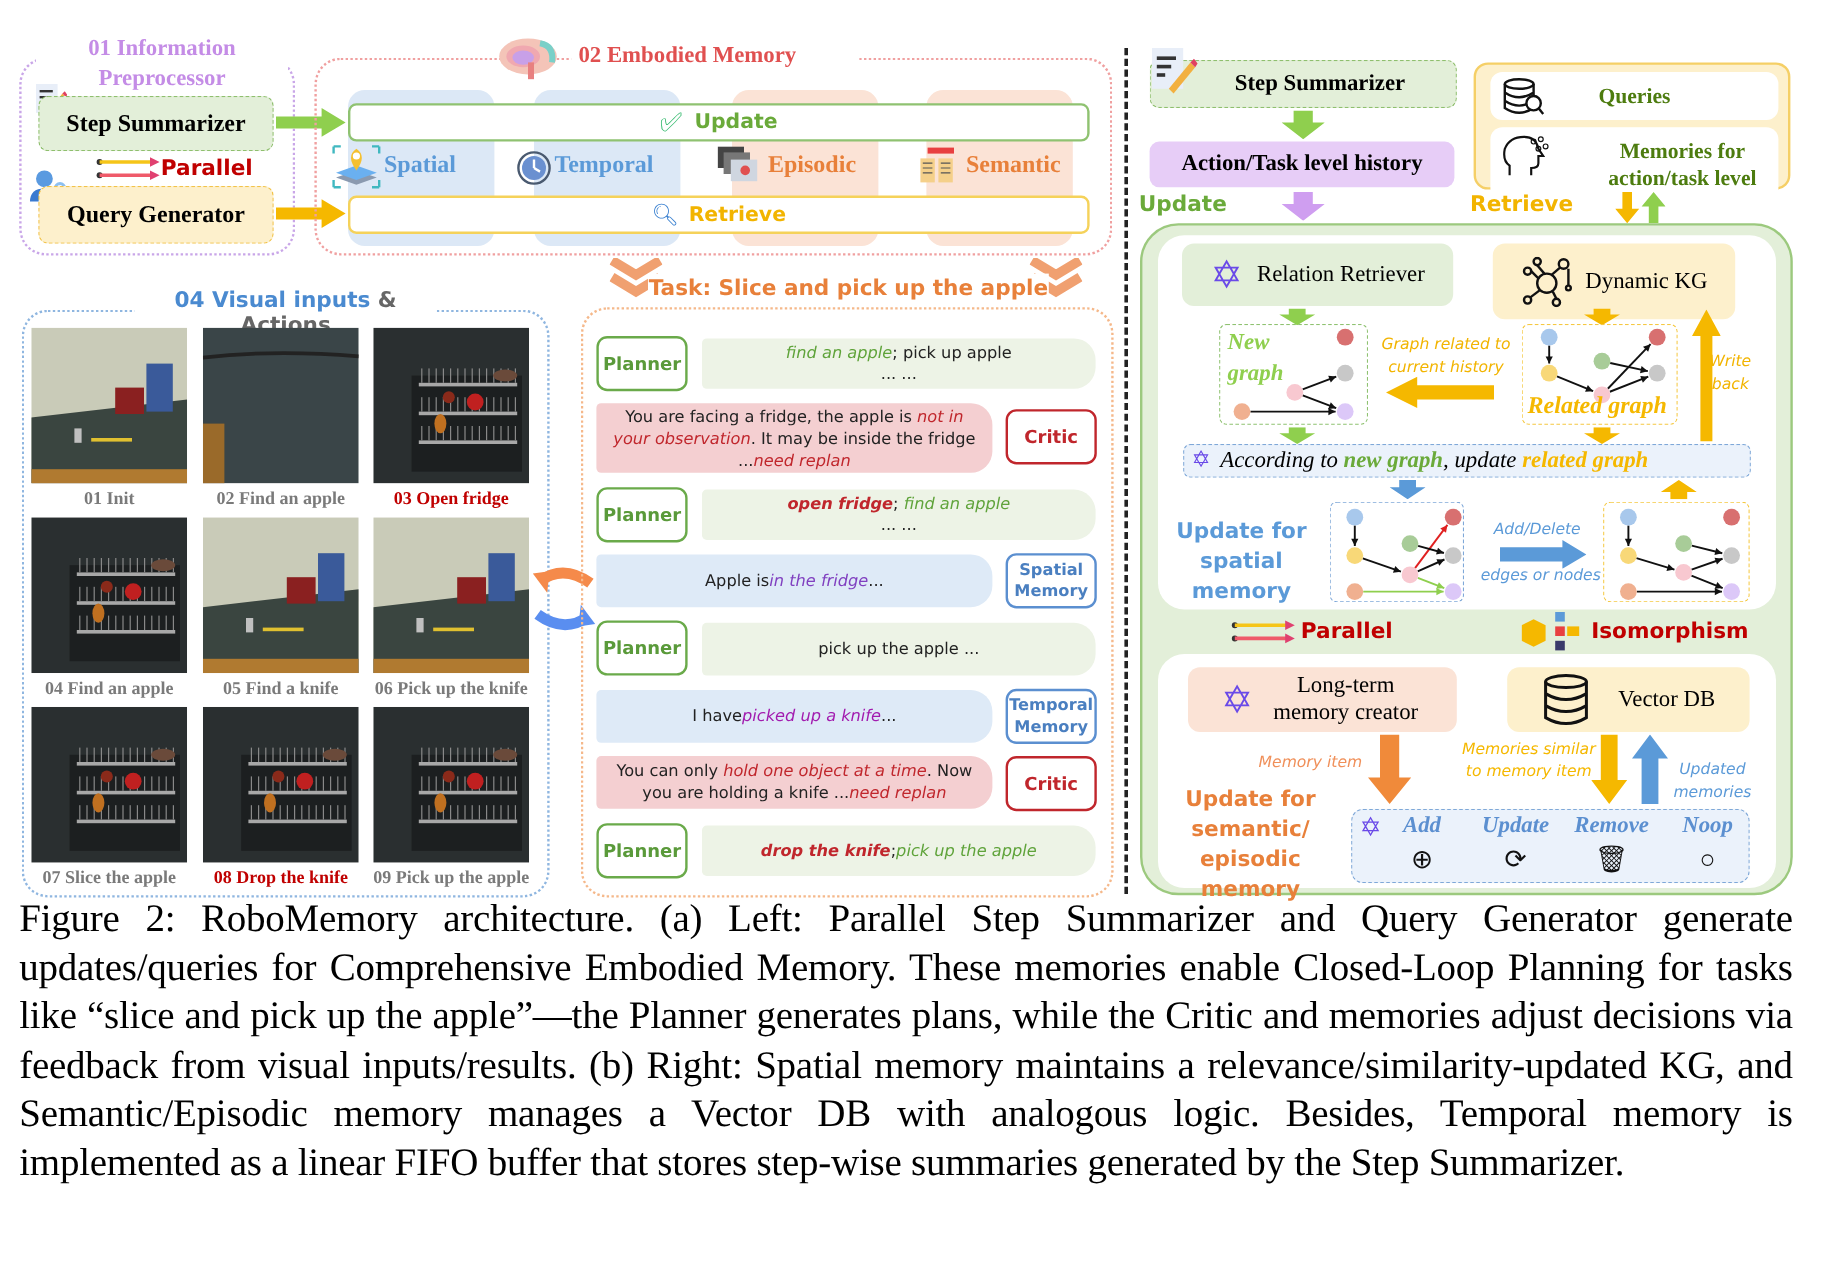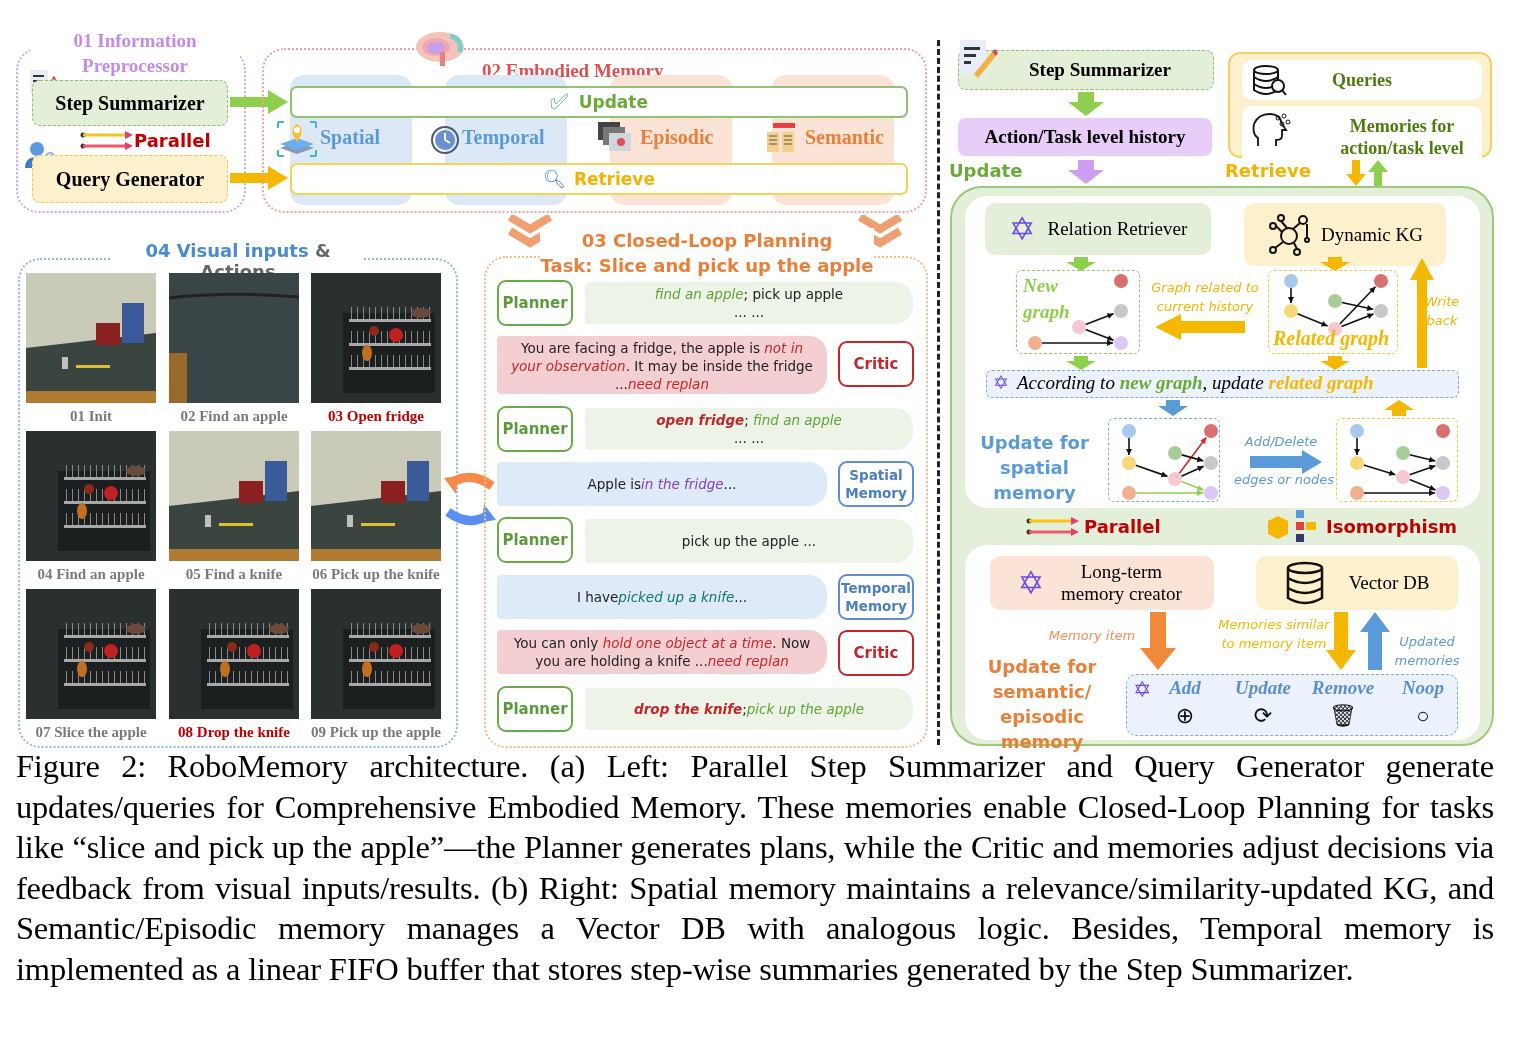--- a/index.html
+++ b/index.html
@@ -13,21 +13,21 @@
   
   #sec01 { left: 16px; top: 48px; width: 230px; height: 165px; border: 2px dotted #c9a6e8; }
   #sec01-title { left: 30px; top: 28px; width: 210px; text-align: center; color: #c48ce6; font-weight: bold; font-size: 19px; line-height: 25px; background: #fff; }
   #step-sum { left: 32px; top: 80px; width: 196px; height: 46px; background: #e3efd9; border: 1.5px dashed #8fbf6e; border-radius: 8px; font-weight: bold; font-size: 20px; }
   #query-gen { left: 32px; top: 155px; width: 196px; height: 48px; background: #fdf0cc; border: 1.5px dashed #f2c34a; border-radius: 8px; font-weight: bold; font-size: 20px; }
   #parallel-left { left: 80px; top: 130px; width: 140px; height: 22px; }
   .par-label { color: #c00000; font-weight: bold; font-size: 18px; }
 
   
   #sec02 { left: 262px; top: 48px; width: 665px; height: 165px; border: 2px dotted #f0a0a0; }
-  #sec02-title { left: 476px; top: 36px; width: 240px; color: #e05050; font-weight: bold; font-size: 19px; background: #fff; padding-left: 6px; margin-top: 24px; }
+  #sec02-title { left: 476px; top: 36px; width: 240px; color: #e05050; font-weight: bold; font-size: 19px; background: #fff; padding-left: 6px; }
   .col-bg { position: absolute; top: 75px; width: 122px; height: 130px; border-radius: 14px; }
   .bar { position: absolute; left: 290px; width: 618px; height: 32px; background: #fff; border-radius: 7px; }
   #update-bar { top: 86px; border: 2px solid #8fc271; }
   #retrieve-bar { top: 163px; border: 2px solid #f5d25a; }
   .mem-label { position: absolute; top: 126px; font-weight: bold; font-size: 20px; }
 
   
   #sec04 { left: 18px; top: 258px; width: 440px; height: 490px; border: 2px dotted #8fb6e0; }
   #sec04-title { left: 112px; top: 240px; width: 252px; text-align: center; font-size: 18px; font-weight: bold; background: #fff; }
   .tile { position: absolute; width: 130px; height: 130px; overflow: hidden; }
@@ -42,21 +42,21 @@
   .role.critic { border: 2px solid #c0262c; color: #c0262c; }
   .role.mem { border: 2px solid #5b8fd0; color: #4a7fc0; font-size: 13.5px; line-height: 18px; }
   .msg { position: absolute; font-size: 13.5px; line-height: 18px; color: #222; padding: 0 10px; }
   .msg.green { background: #edf3e6; border-radius: 4px 18px 18px 4px; text-align: center; }
   .msg.red { background: #f4cfd1; border-radius: 4px 18px 18px 4px; }
   .msg.blue { background: #deeaf7; border-radius: 4px 18px 18px 4px; }
   .em-green { color: #5fa33a; font-style: italic; }
   .em-red { color: #c0262c; font-style: italic; }
   .em-redb { color: #c0262c; font-style: italic; font-weight: bold; }
   .em-purple { color: #8040c0; font-style: italic; }
-  .em-orange { color: #0f766e; font-style: italic; }
+  .em-orange { color: #a21caf; font-style: italic; }
 
   
   #divider { left: 937px; top: 40px; width: 0; height: 705px; border-left: 3px dashed #222; }
 
   
   #r-step { left: 958px; top: 50px; width: 256px; height: 40px; background: #e3efd9; border: 1.5px dashed #8fbf6e; border-radius: 8px; font-weight: bold; font-size: 19px; padding-left: 28px; }
   #r-hist { left: 958px; top: 118px; width: 254px; height: 38px; background: #e7cdf7; border-radius: 8px; font-weight: bold; font-size: 19px; }
   #r-qbox { left: 1228px; top: 52px; width: 264px; height: 106px; background: #fdf0cc; border: 2px solid #f5cf66; border-radius: 12px; }
   .r-inner { position: absolute; background: #fff; border-radius: 10px; color: #4d7c0f; font-weight: bold; font-size: 18px; }
   .r-lab { position: absolute; font-weight: bold; font-size: 18px; }
@@ -511,21 +511,20 @@
 
 <svg class="abs" style="left:442px;top:470px;" width="56" height="60">
   <path d="M50 16 Q28 0 8 14" stroke="#f58a4a" stroke-width="9" fill="none"></path>
     <polygon points="2,8 14,24 16,6" fill="#f58a4a"></polygon>
   <path d="M6 42 Q28 58 48 44" stroke="#5a8ef0" stroke-width="9" fill="none"></path>
     <polygon points="54,50 42,34 40,52" fill="#5a8ef0"></polygon>
 </svg>
 
 <div class="dotbox" id="sec03"></div>
 <div class="abs sans" id="sec03-title">
-  <div>03 Closed-Loop Planning</div>
   <div>Task: Slice and pick up the apple</div>
 </div>
 
 <div class="role planner center sans" style="left:497px;top:280px;">Planner</div>
 <div class="msg green center sans" style="left:585px;top:282px;width:328px;height:42px;flex-direction:column;">
   <div><span class="em-green">find an apple</span><span>; pick up apple</span></div>
   <div>... ...</div>
 </div>
 
 <div class="msg red center sans" style="left:497px;top:336px;width:330px;height:58px;display:block;padding-top:3px;">

